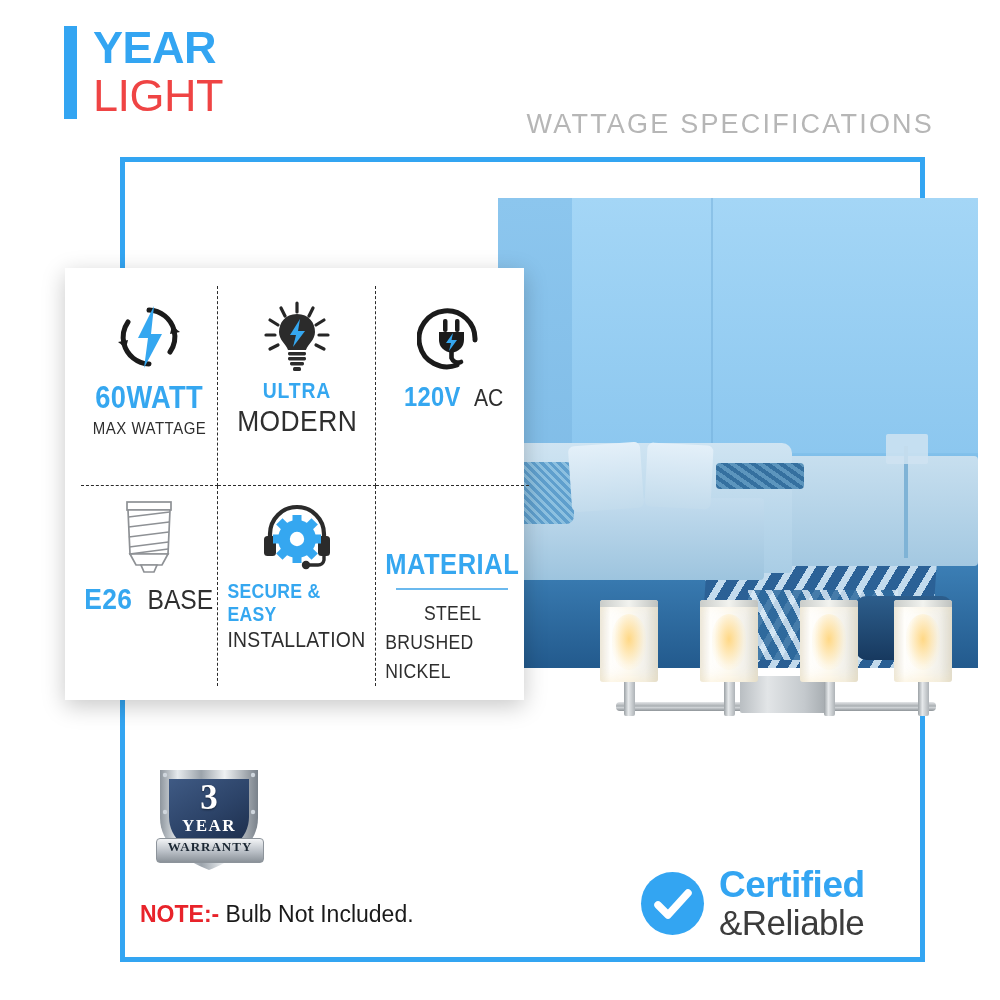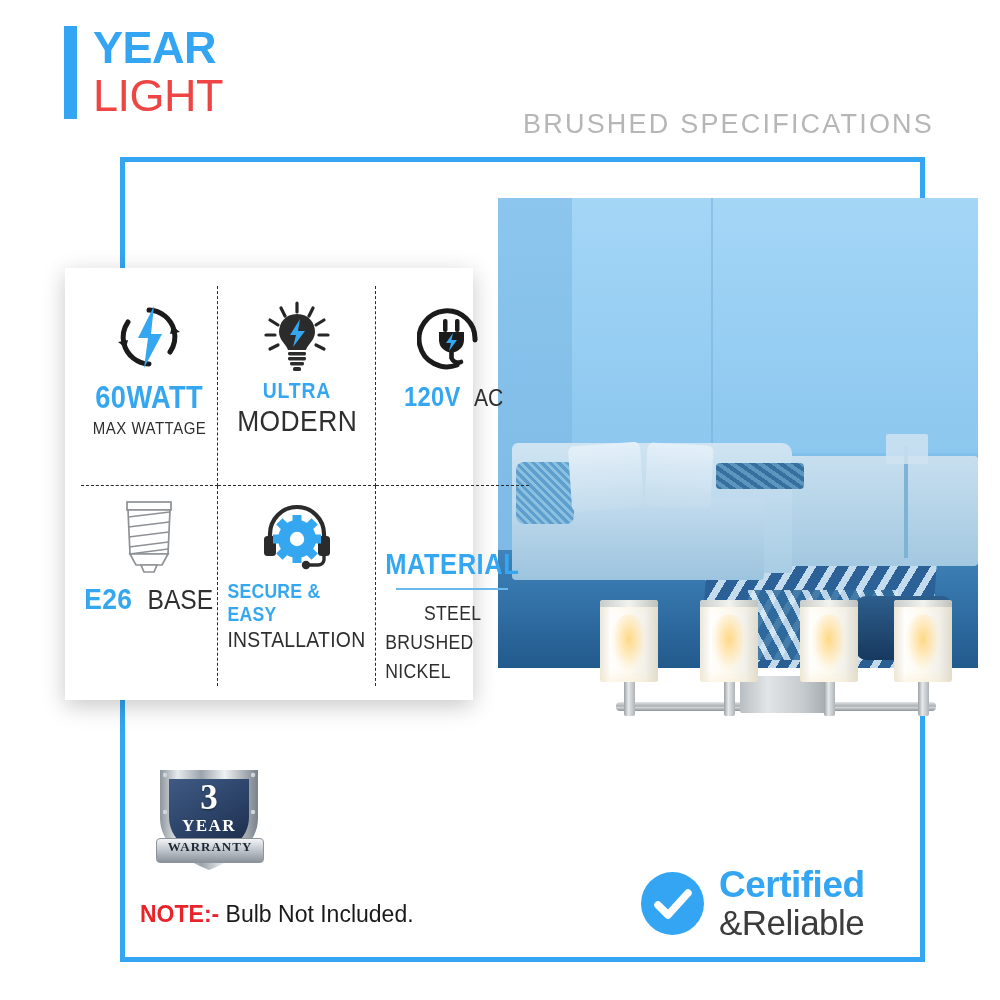--- a/index.html
+++ b/index.html
@@ -79,21 +79,21 @@
   .pf-shade{position:absolute;width:58px;height:82px;top:-14px;
     background:linear-gradient(90deg,#e9e9e7 0%,#ffffff 18%,#fdfaf2 50%,#f2f1ec 78%,#d9dad6 100%);
     border-radius:3px;
     box-shadow:inset 0 0 16px rgba(250,228,176,.55);}
   .pf-glow{position:absolute;left:12px;top:14px;width:34px;height:56px;border-radius:50%/40%;
     background:radial-gradient(ellipse at 50% 45%,rgba(255,214,128,.95),rgba(255,236,190,.25) 62%,rgba(255,255,255,0) 78%);}
   .pf-rim{position:absolute;top:-14px;width:58px;height:7px;background:linear-gradient(90deg,#c9ccc9,#f2f3ef,#bfc2bf);border-radius:3px 3px 0 0;}
 
   
   #spec-card{
-    position:absolute;left:65px;top:268px;width:408px;height:432px;
+    position:absolute;left:65px;top:268px;width:459px;height:432px;
     background:#ffffff;box-shadow:0 6px 22px rgba(0,0,0,.22);
   }
   #spec-grid{position:absolute;inset:18px 16px 14px 16px;display:grid;
     grid-template-columns:1fr 1fr 1fr;grid-template-rows:1fr 1fr;}
   .cell{position:relative;display:flex;flex-direction:column;align-items:center;justify-content:flex-start;padding-top:12px;}
   .cell.c1,.cell.c2{border-right:1px dashed #2b2b2b;}
   .cell.c4,.cell.c5{border-right:1px dashed #2b2b2b;}
   .cell.c1,.cell.c2,.cell.c3{border-bottom:1px dashed #2b2b2b;}
   .cell.c3,.cell.c6{border-right:none;}
   .icon-wrap{height:78px;display:flex;align-items:center;justify-content:center;}
@@ -145,21 +145,21 @@
 <div class="stage">
 
   <div id="title-block">
     <div id="title-bar"></div>
     <div id="title-text">
       <div id="title-line1">YEAR</div>
       <div id="title-line2">LIGHT</div>
     </div>
   </div>
 
-  <div id="spec-heading">BRUSHED SPECIFICATIONS</div>
+  <div id="spec-heading">WATTAGE SPECIFICATIONS</div>
 
   <div id="blue-frame"></div>
 
   <div id="room-photo">
     <div class="wall-left"></div>
     <div class="wall-main"></div>
     <div class="wall-seam"></div>
     <div class="floor"></div>
     <div class="rug"></div>
     <div class="rug2"></div>

